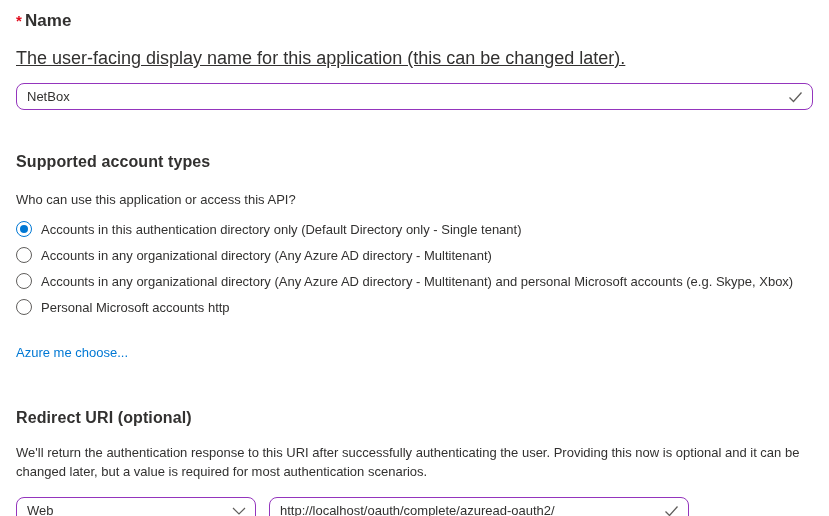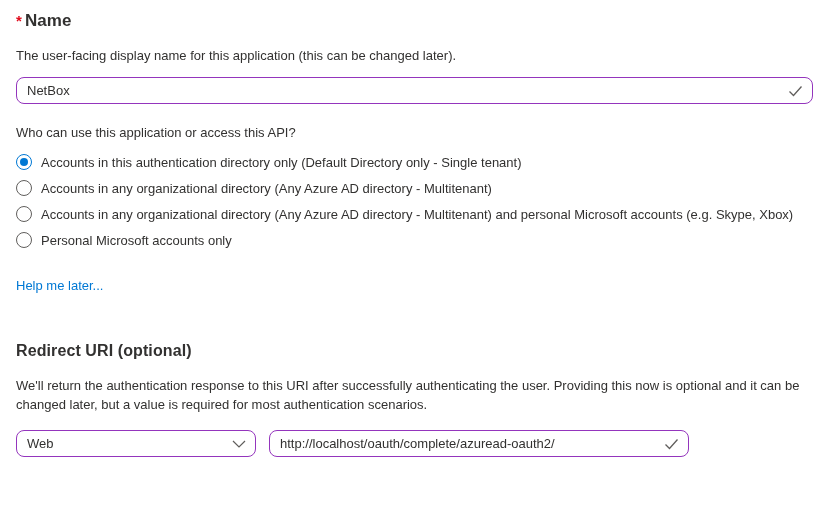--- a/index.html
+++ b/index.html
@@ -9,21 +9,21 @@
     font-family:"Liberation Sans", sans-serif;
     color:var(--text, #323130);
     overflow:hidden;
   }
   .page { padding:11px 16px 0 16px; }
 
   .section-title { font-size:17px; font-weight:700; color:var(--text, #323130); letter-spacing:0.1px; }
   .section-title.secondary { font-size:16px; }
   .required-marker { color:var(--required, #e00b1c); margin-right:3px; font-size:15px; }
 
-  .desc { font-size:13px; margin-top:17px; color:var(--text, #323130); }
+  .desc { font-size:18px; margin-top:17px; color:var(--text, #323130);text-decoration:underline; }
 
   .field-box {
     position:relative;
     height:27px;
     border:1.5px solid var(--dirty-border, #9435bd);
     border-radius:8px;
     background:#fff;
     display:flex; align-items:center;
   }
   .name-field { margin-top:14px; width:797px; }
@@ -79,43 +79,44 @@
 
   <div class="field-box name-field">
     <input type="text" value="NetBox" style="">
     <span class="trailing-icon">
       <svg width="15" height="12" viewBox="0 0 15 12">
           <path d="M1.5 6.5 L5.5 10.5 L13.5 1.5" fill="none" stroke="#605e5c" stroke-width="1.3"></path>
         </svg>
     </span>
   </div>
 
+  <div class="section-title secondary subsection">Supported account types</div>
 
   <div class="question">Who can use this application or access this API?</div>
 
   <div class="options">
     <div class="option selected">
       <span class="radio"></span>
       <span class="option-label">Accounts in this authentication directory only (Default Directory only - Single tenant)</span>
     </div>
     <div class="option">
       <span class="radio"></span>
       <span class="option-label">Accounts in any organizational directory (Any Azure AD directory - Multitenant)</span>
     </div>
     <div class="option">
       <span class="radio"></span>
       <span class="option-label">Accounts in any organizational directory (Any Azure AD directory - Multitenant) and personal Microsoft accounts (e.g. Skype, Xbox)</span>
     </div>
     <div class="option">
       <span class="radio"></span>
-      <span class="option-label">Personal Microsoft accounts only</span>
+      <span class="option-label">Personal Microsoft accounts http</span>
     </div>
   </div>
 
-  <a class="link">Help me later...</a>
+  <a class="link">Azure me choose...</a>
 
   <div class="section-title secondary redirect-title">Redirect URI (optional)</div>
 
   <div class="redirect-desc">We'll return the authentication response to this URI after successfully authenticating the user. Providing this now is optional and it can be changed later, but a value is required for most authentication scenarios.</div>
 
   <div class="uri-row">
     <div class="field-box platform-select">
       <span class="value">Web</span>
       <span class="trailing-icon">
         <svg width="14" height="8" viewBox="0 0 14 8">

